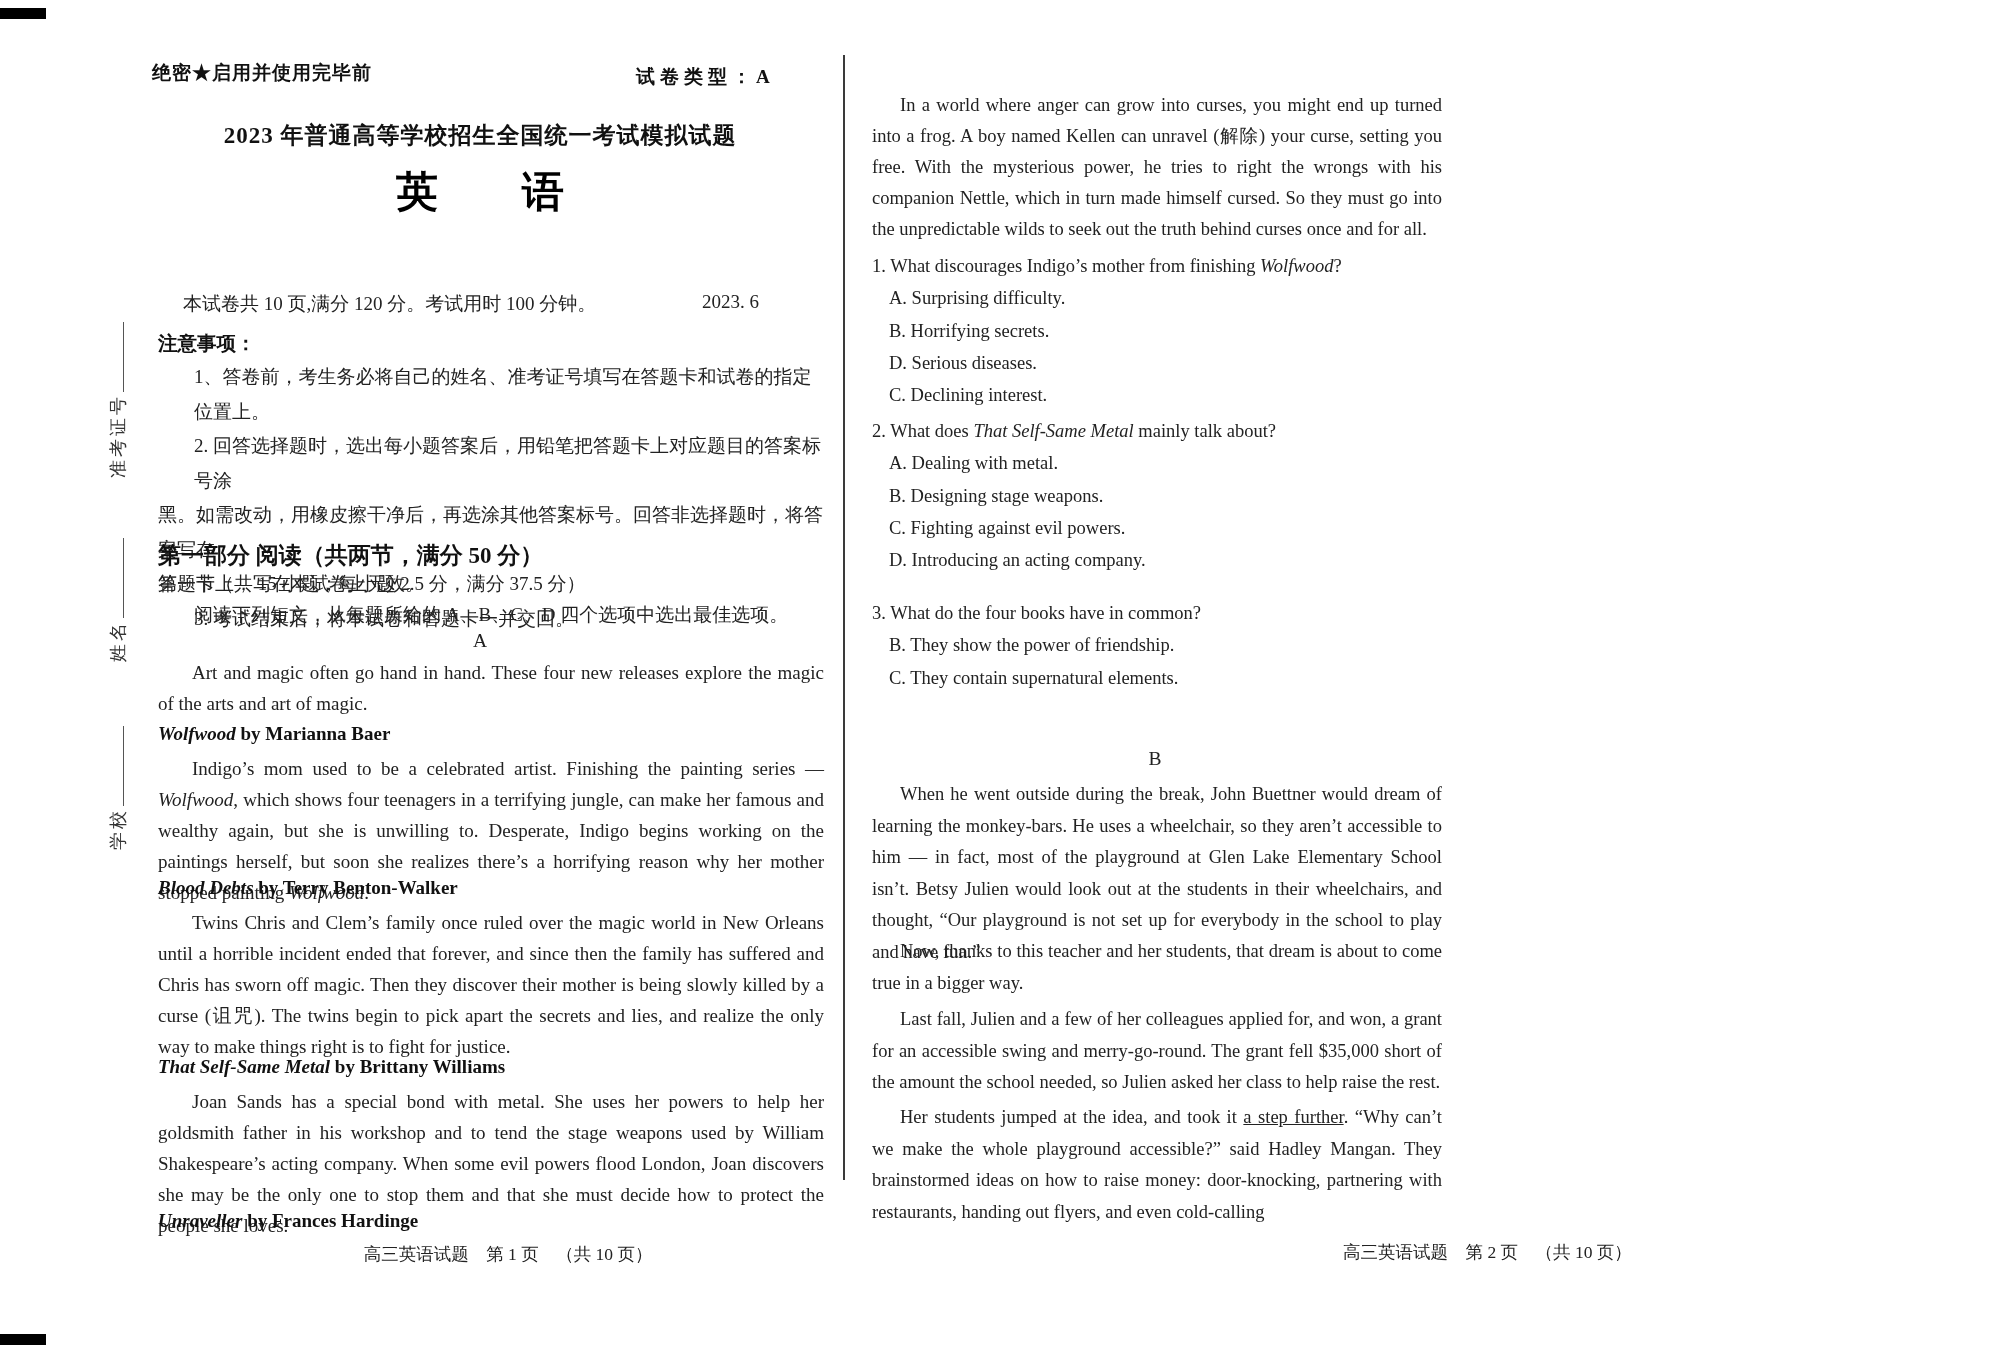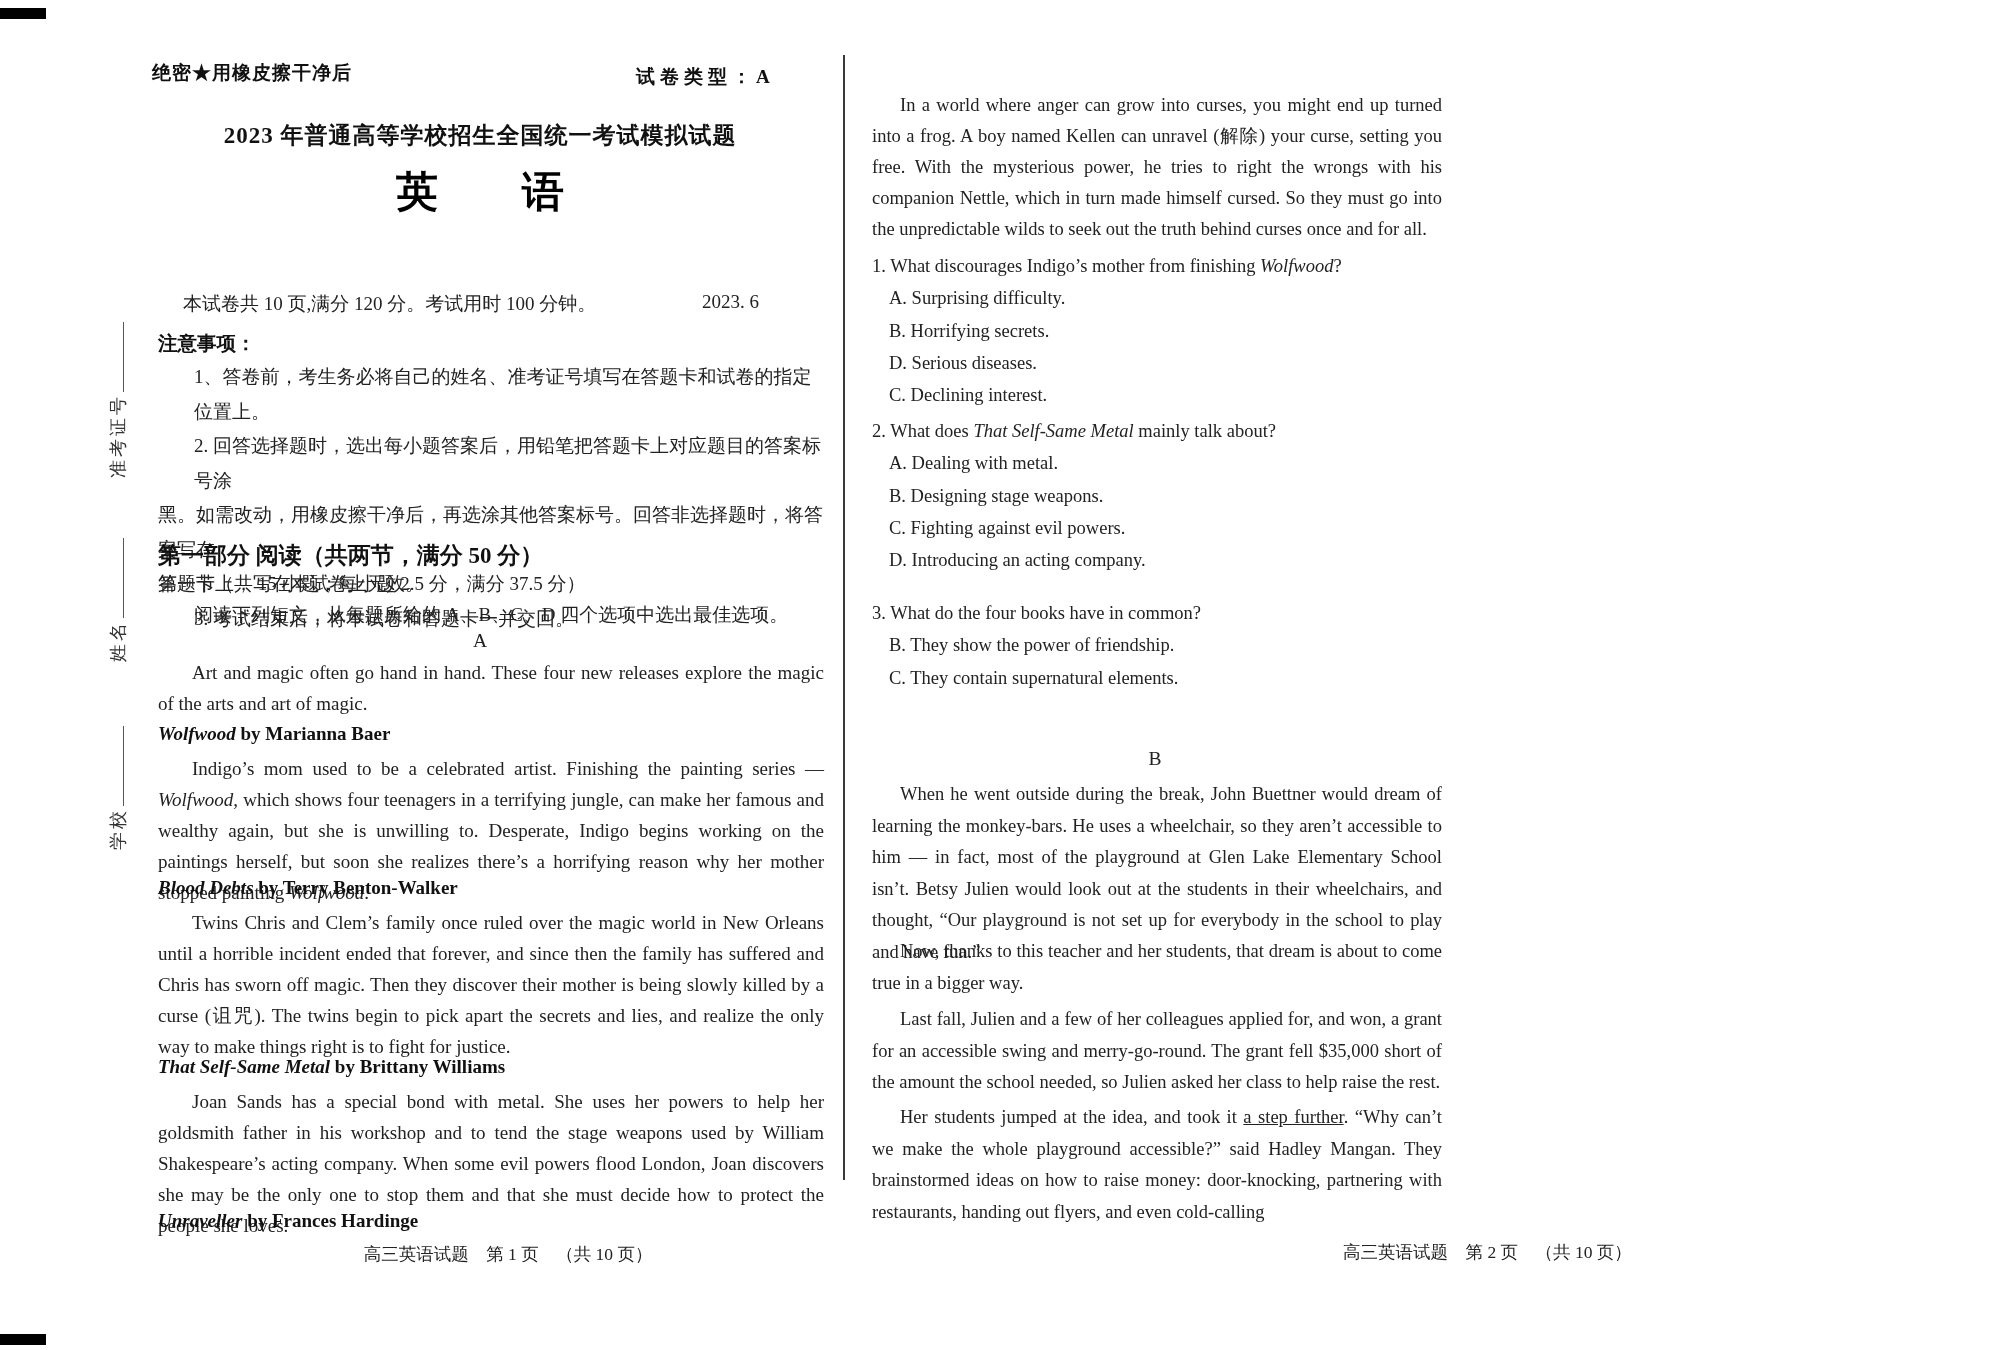--- a/index.html
+++ b/index.html
@@ -79,21 +79,21 @@
   <div class="sidebar-item si-zkzh">
     <span>准考证号</span><span class="blank b1"></span>
   </div>
   <div class="sidebar-item si-name">
     <span>姓名</span><span class="blank b2"></span>
   </div>
   <div class="sidebar-item si-school">
     <span>学校</span><span class="blank b3"></span>
   </div>
 
-  <div class="abs secrecy">绝密★用橡皮擦干净后</div>
+  <div class="abs secrecy">绝密★启用并使用完毕前</div>
   <div class="abs paper-type">试卷类型：A</div>
   <div class="abs exam-title">2023 年普通高等学校招生全国统一考试模拟试题</div>
   <div class="abs subject">英　　语</div>
   <div class="abs info-row">
     <span>本试卷共 10 页,满分 120 分。考试用时 100 分钟。</span>
     <span>2023. 6</span>
   </div>
 
   <div class="abs notice-title">注意事项：</div>
   <div class="abs notice-lines">

